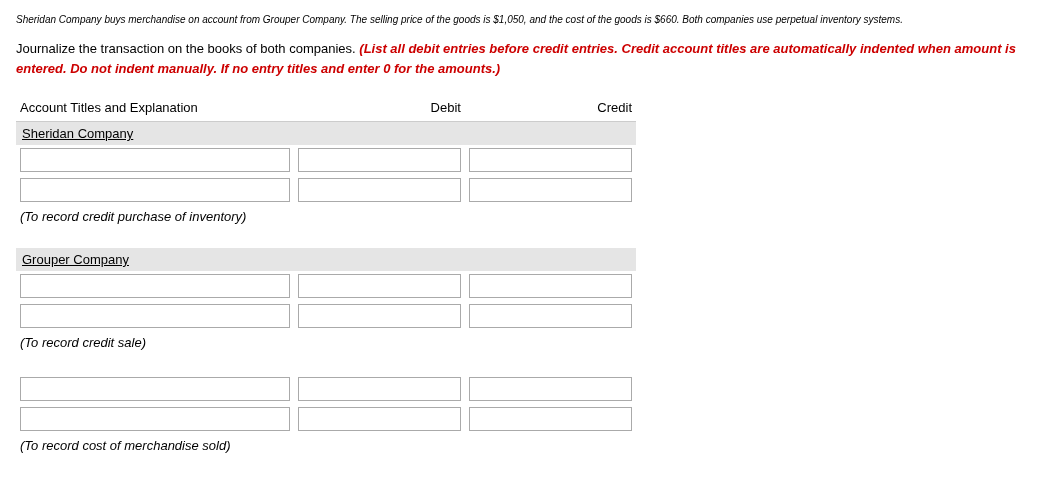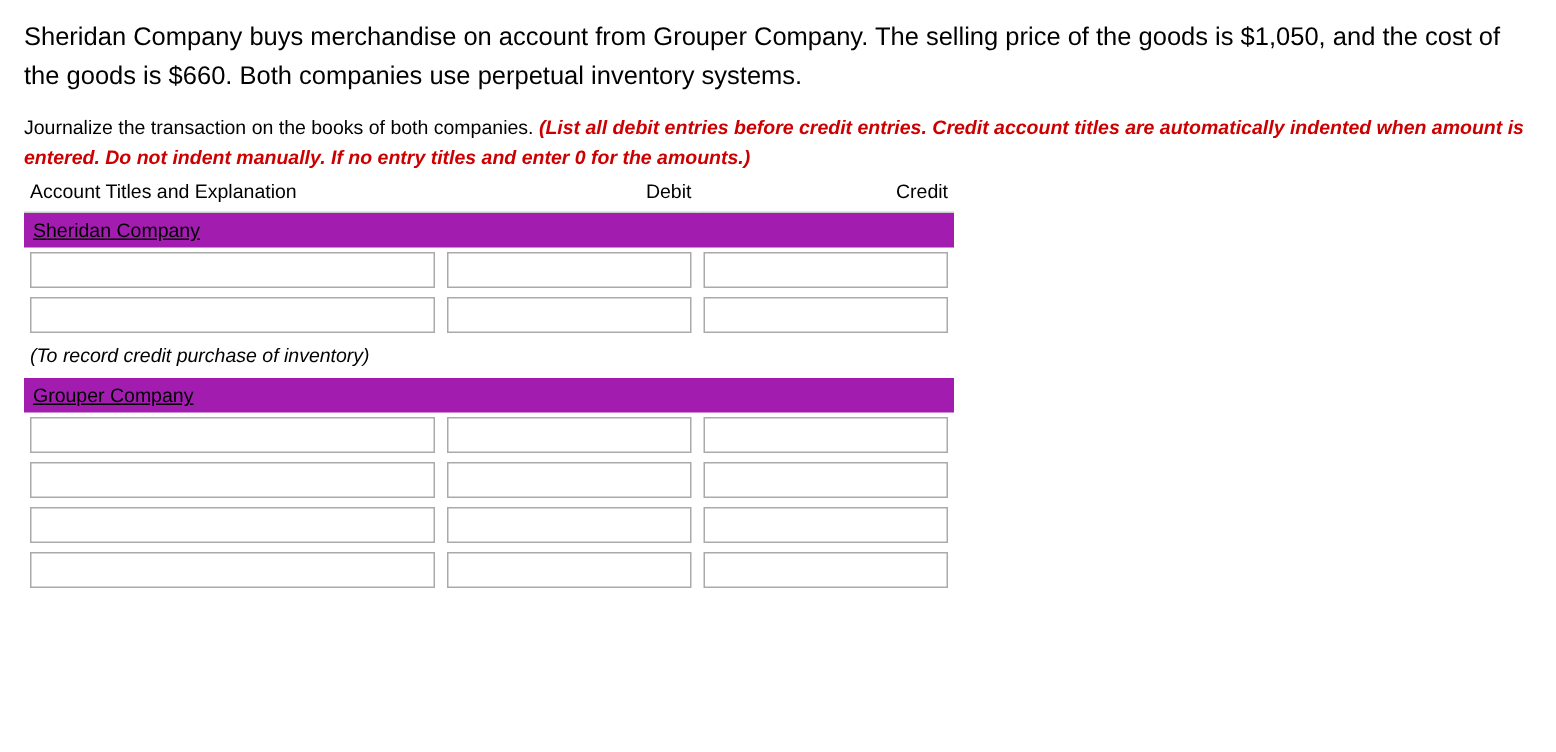--- a/index.html
+++ b/index.html
@@ -13,24 +13,26 @@
       font-size: 13px;
       color: #000;
       background: #fff;
       padding: 12px 16px;
       width: 1037px;
     }
 
     .intro-text {
       margin-bottom: 12px;
       line-height: 1.5;
-      font-size: 17px;
+      font-size: 10px;
+      font-style: italic;
     }
 
     .instruction-text {
+      margin-bottom: 16px;
       line-height: 1.5;
       font-size: 13px;
     }
 
     .instruction-italic {
       color: #cc0000;
       font-style: italic;
       font-weight: bold;
     }
 
@@ -58,21 +60,21 @@
       text-align: left;
       border-bottom: 1px solid #ccc;
     }
 
     .header-row th.debit-header,
     .header-row th.credit-header {
       text-align: right;
     }
 
     .section-label-row td {
-      background-color: #a21caf;
+      background-color: #e5e5e5;
       padding: 4px 6px;
       font-size: 13px;
     }
 
     .section-label-row td a,
     .section-label-row td span.underline {
       text-decoration: underline;
       color: #000;
     }
 
@@ -83,21 +85,21 @@
     .input-row input[type="text"] {
       width: 100%;
       height: 24px;
       border: 1px solid #aaa;
       font-size: 13px;
       padding: 2px 4px;
       background: #fff;
     }
 
     .note-row td {
-      padding: 4px 4px 8px 4px;
+      padding: 4px 4px 24px 4px;
       font-size: 13px;
       color: #000;
       font-style: italic;
     }
   </style>
 </head>
 <body>
 
 <p class="intro-text">Sheridan Company buys merchandise on account from Grouper Company. The selling price of the goods is $1,050, and the cost of the goods is $660. Both companies use perpetual inventory systems.</p>
 
@@ -142,24 +144,30 @@
       <tr class="input-row">
         <td><input type="text" style=""></td>
         <td><input type="text" style=""></td>
         <td><input type="text" style=""></td>
       </tr>
       <tr class="input-row">
         <td><input type="text" style=""></td>
         <td><input type="text" style=""></td>
         <td><input type="text" style=""></td>
       </tr>
+      <tr class="note-row">
+        <td colspan="3">(To record credit sale)</td>
+      </tr>
       <tr class="input-row">
         <td><input type="text" style=""></td>
         <td><input type="text" style=""></td>
         <td><input type="text" style=""></td>
       </tr>
       <tr class="input-row">
         <td><input type="text" style=""></td>
         <td><input type="text" style=""></td>
         <td><input type="text" style=""></td>
       </tr>
+      <tr class="note-row">
+        <td colspan="3">(To record cost of merchandise sold)</td>
+      </tr>
     </tbody>
 </table>
 
 </body></html>

